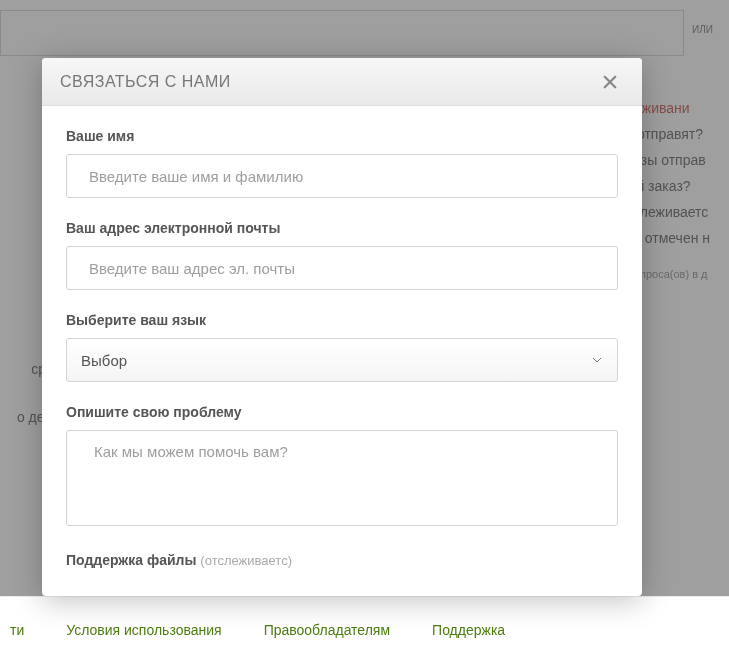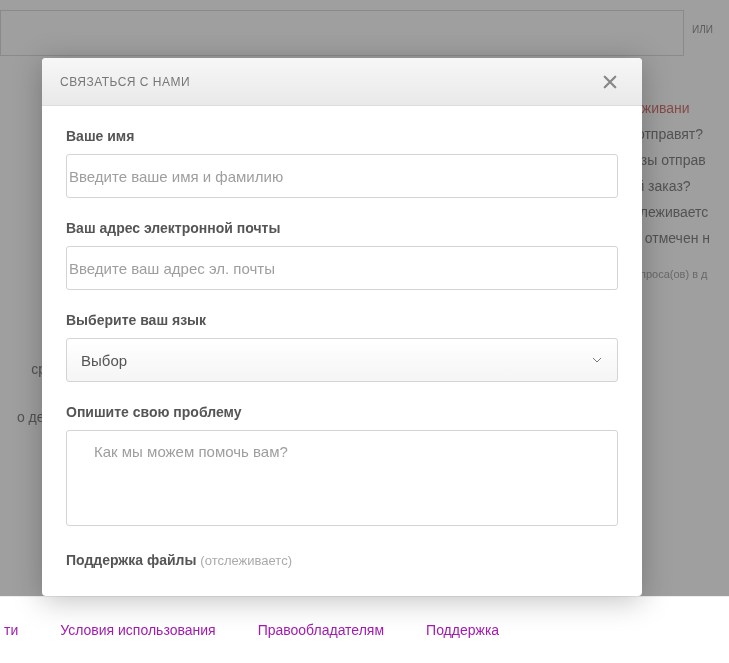--- a/index.html
+++ b/index.html
@@ -74,24 +74,24 @@
   
   .footer {
     position: absolute;
     bottom: 0; left: 0; right: 0;
     height: 67px;
     background: #fff;
     border-top: 1px solid #eee;
     z-index: 3;
     display: flex;
     align-items: center;
-    padding-left: 4px;
+    padding-left: 10px;
     gap: 42px;
     font-size: 14px;
-    color: #a21caf;
+    color: #4d7c0f;
   }
 
   
   .modal {
     position: absolute;
     top: 58px;
     left: 42px;
     width: 600px;
     height: 538px;
     background: #fff;
@@ -105,21 +105,21 @@
   .modal-header {
     height: 48px;
     background: linear-gradient(#f7f7f7,#e9e9e9);
     border-bottom: 1px solid #ddd;
     display: flex;
     align-items: center;
     padding: 0 18px;
   }
   .modal-title {
     flex: 1;
-    font-size: 12px;
+    font-size: 16px;
     color: #777;
     font-weight: 400;
     letter-spacing: 0.5px;
   }
   .close-btn {
     width: 28px; height: 28px;
     display: flex; align-items: center; justify-content: center;
     cursor: pointer;
     color: #888;
   }
@@ -147,21 +147,21 @@
     width: 100%;
     border: 1px solid #d4d4d4;
     border-radius: 3px;
     background: #fff;
     font-size: 15px;
     color: #444;
     font-family: inherit;
   }
   .text-input {
     height: 44px;
-    padding: 0 2px;
+    padding: 0 22px;
   }
   .text-input::placeholder, .textarea::placeholder { color: #9e9e9e; }
   .select-wrap {
     height: 44px;
     display: flex;
     align-items: center;
     padding: 0 14px;
     background: linear-gradient(#ffffff,#f5f5f5);
     cursor: pointer;
     position: relative;

